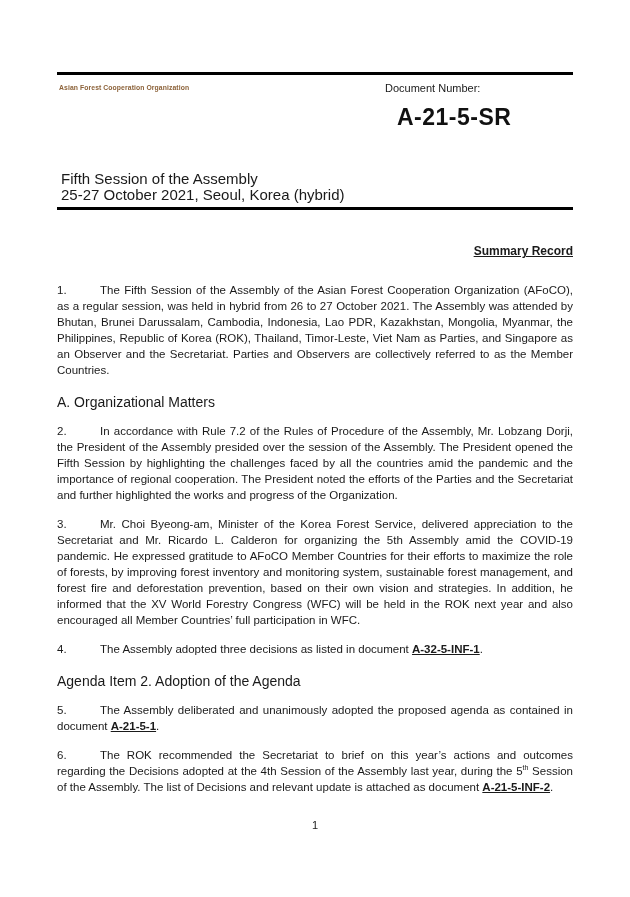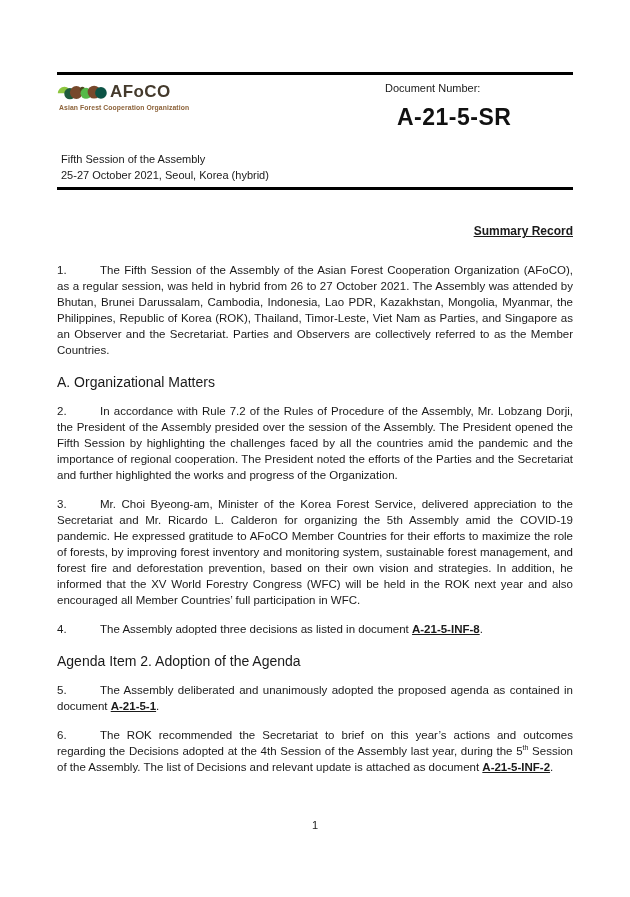--- a/index.html
+++ b/index.html
@@ -45,23 +45,23 @@
   .docnum-label { font-size: 11px; }
   .docnum-value {
     font-size: 23px;
     font-weight: bold;
     margin-top: 10px;
     padding-left: 12px;
     letter-spacing: 0.5px;
     color: #111;
   }
   .session {
-    margin-top: 20px;
+    margin-top: 40px;
     padding-left: 4px;
-    font-size: 11px;
+    font-size: 15px;
     line-height: 16px;
   }
 
   .doc-title {
     margin-top: 34px;
     text-align: right;
     font-weight: bold;
     font-size: 12px;
     text-decoration: underline;
   }
@@ -93,32 +93,20 @@
 </style>
 </head>
 <body>
 
 <div class="page">
 
   <div class="rule rule-top"></div>
 
   <div class="header-row">
     <div class="logo">
-      <div class="logo-row">
-        <svg class="logo-mark" width="50" height="17" viewBox="0 0 62 20" aria-hidden="true">
-          <path d="M1,11 A8.2,8.2 0 0 1 17.4,11 Z" fill="#8DC63F"></path>
-          <circle cx="16" cy="11.5" r="7" fill="#1E5B3C"></circle>
-          <circle cx="24" cy="10" r="8" fill="#77492C"></circle>
-          <circle cx="31.5" cy="6" r="3.2" fill="#4C4A1F"></circle>
-          <circle cx="36" cy="11" r="6.8" fill="#56B948"></circle>
-          <circle cx="46" cy="9.5" r="8" fill="#77492C"></circle>
-          <circle cx="54.5" cy="10.5" r="7.2" fill="#0B5345"></circle>
-        </svg>
-        <span class="logo-name">AFoCO</span>
-      </div>
       <div class="logo-tagline">Asian Forest Cooperation Organization</div>
     </div>
 
     <div class="docnum">
       <div class="docnum-label">Document Number:</div>
       <div class="docnum-value">A-21-5-SR</div>
     </div>
   </div>
 
   <div class="session">
@@ -132,21 +120,21 @@
 
   <p class="para first"><span class="pnum">1.</span><span>The Fifth Session of the Assembly of the Asian Forest Cooperation Organization (AFoCO), as a regular session, was held in hybrid from 26 to 27 October 2021. The Assembly was attended by Bhutan, Brunei Darussalam, Cambodia, Indonesia, Lao PDR, Kazakhstan, Mongolia, Myanmar, the Philippines, Republic of Korea (ROK), Thailand, Timor-Leste, Viet Nam as Parties, and Singapore as an Observer and the Secretariat. Parties and Observers are collectively referred to as the Member Countries.</span></p>
 
   <div class="heading">A. Organizational Matters</div>
 
 
   <p class="para"><span class="pnum">2.</span><span>In accordance with Rule 7.2 of the Rules of Procedure of the Assembly, Mr. Lobzang Dorji, the President of the Assembly presided over the session of the Assembly. The President opened the Fifth Session by highlighting the challenges faced by all the countries amid the pandemic and the importance of regional cooperation. The President noted the efforts of the Parties and the Secretariat and further highlighted the works and progress of the Organization.</span></p>
 
   <p class="para"><span class="pnum">3.</span><span>Mr. Choi Byeong-am, Minister of the Korea Forest Service, delivered appreciation to the Secretariat and Mr. Ricardo L. Calderon for organizing the 5th Assembly amid the COVID-19 pandemic. He expressed gratitude to AFoCO Member Countries for their efforts to maximize the role of forests, by improving forest inventory and monitoring system, sustainable forest management, and forest fire and deforestation prevention, based on their own vision and strategies. In addition, he informed that the XV World Forestry Congress (WFC) will be held in the ROK next year and also encouraged all Member Countries’ full participation in WFC.</span></p>
 
-  <p class="para"><span class="pnum">4.</span><span>The Assembly adopted three decisions as listed in document </span><span class="docref">A-21-5-INF-8</span><span>.</span></p>
+  <p class="para"><span class="pnum">4.</span><span>The Assembly adopted three decisions as listed in document </span><span class="docref">A-32-5-INF-1</span><span>.</span></p>
 
   <div class="heading">Agenda Item 2. Adoption of the Agenda</div>
 
   <p class="para"><span class="pnum">5.</span><span>The Assembly deliberated and unanimously adopted the proposed agenda as contained in document </span><span class="docref">A-21-5-1</span><span>.</span></p>
 
   <p class="para"><span class="pnum">6.</span><span>The ROK recommended the Secretariat to brief on this year’s actions and outcomes regarding the Decisions adopted at the 4th Session of the Assembly last year, during the 5</span><sup class="ord">th</sup><span> Session of the Assembly. The list of Decisions and relevant update is attached as document </span><span class="docref">A-21-5-INF-2</span><span>.</span></p>
 
   <div class="footer">1</div>
 
 </div>

